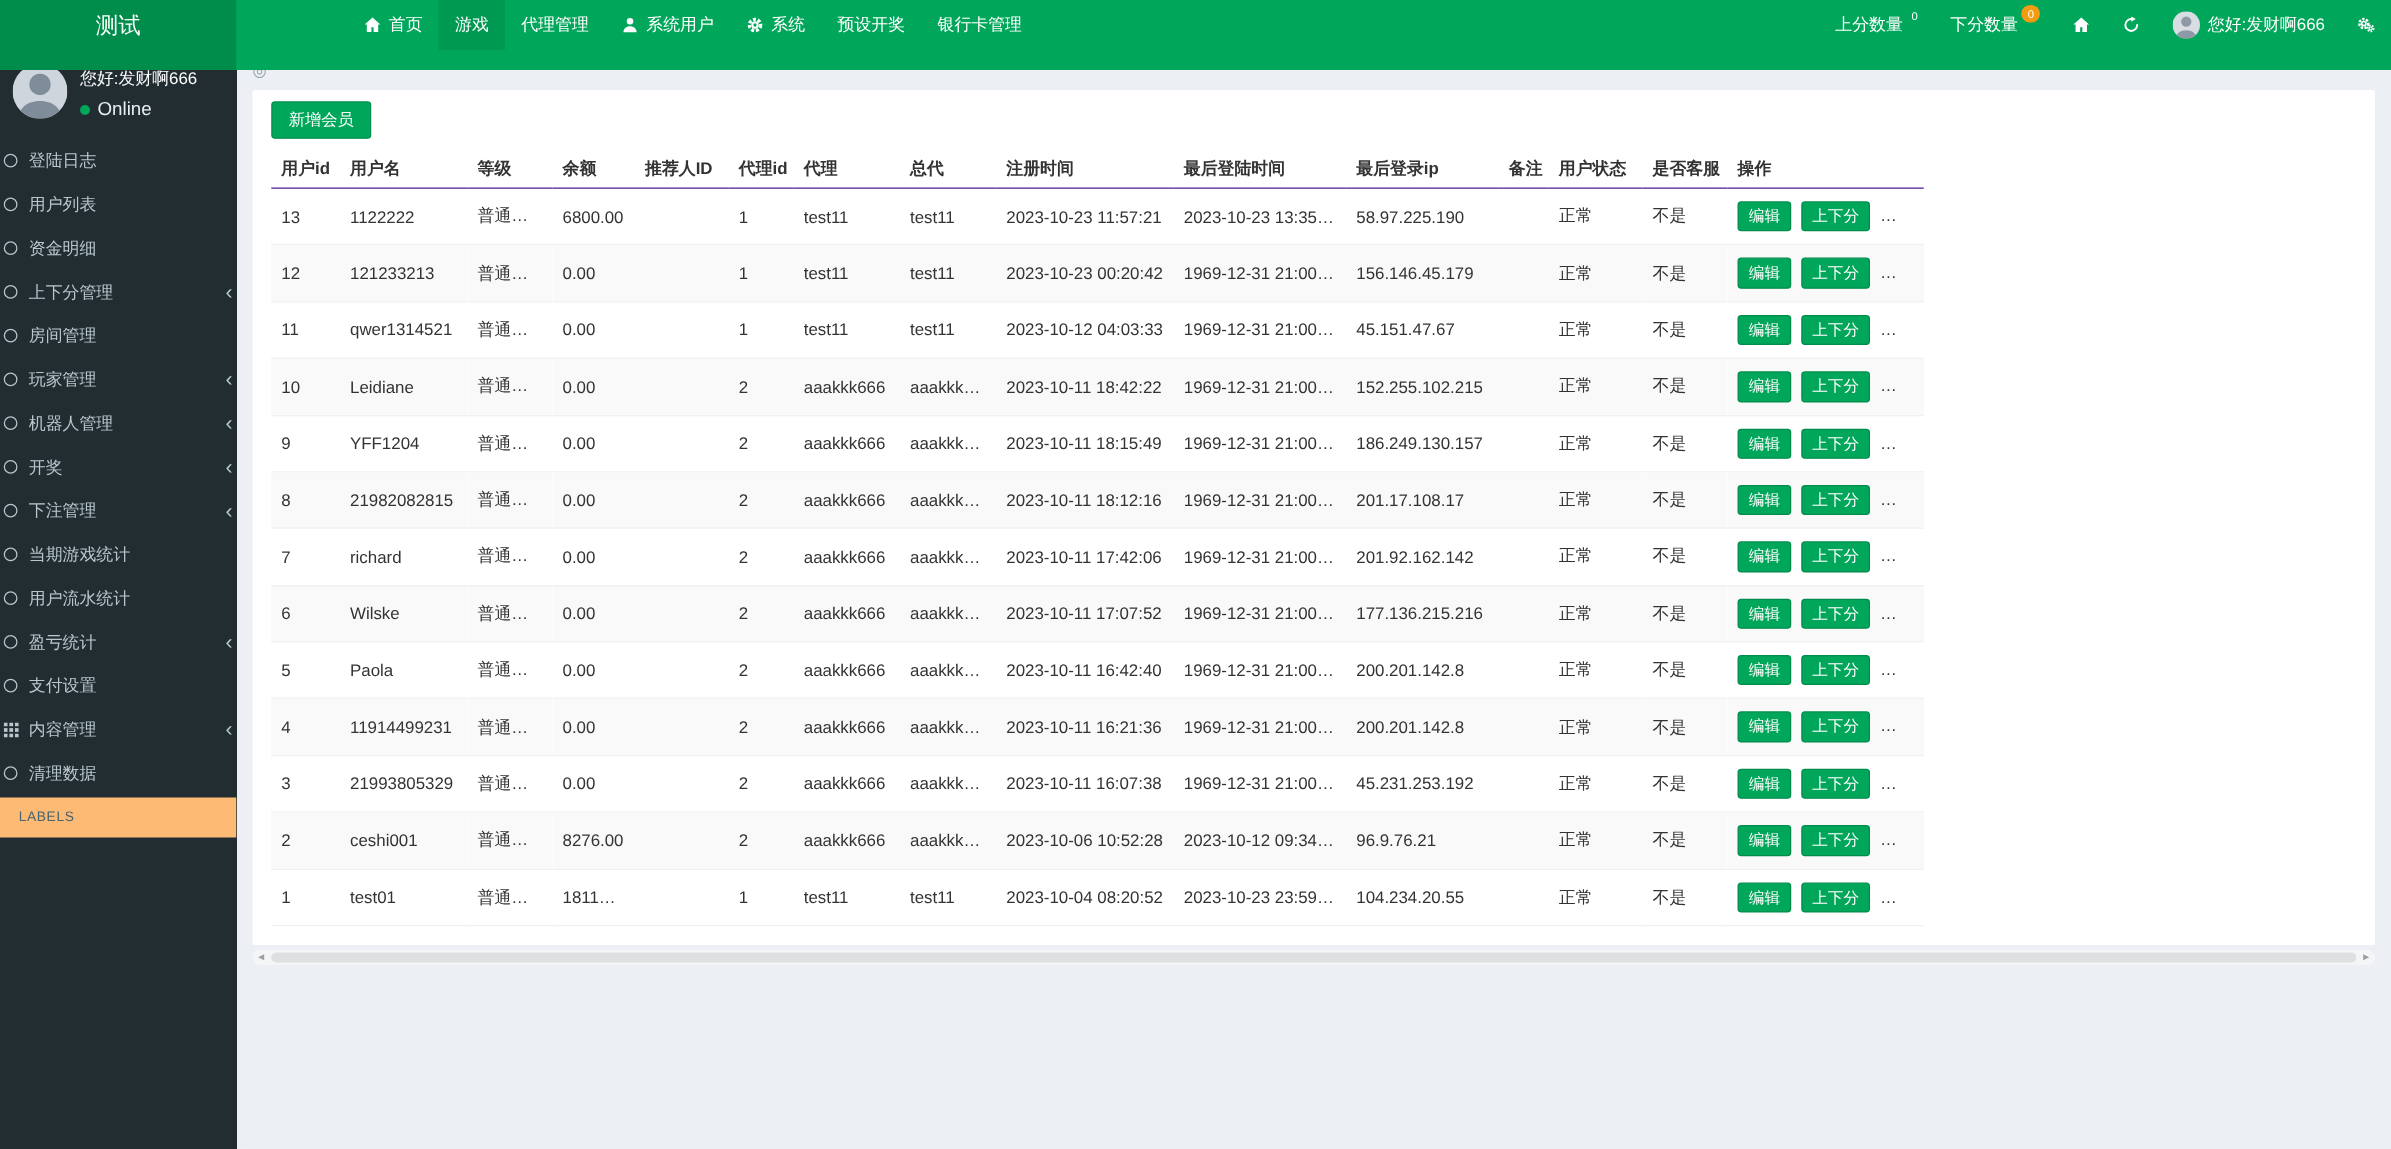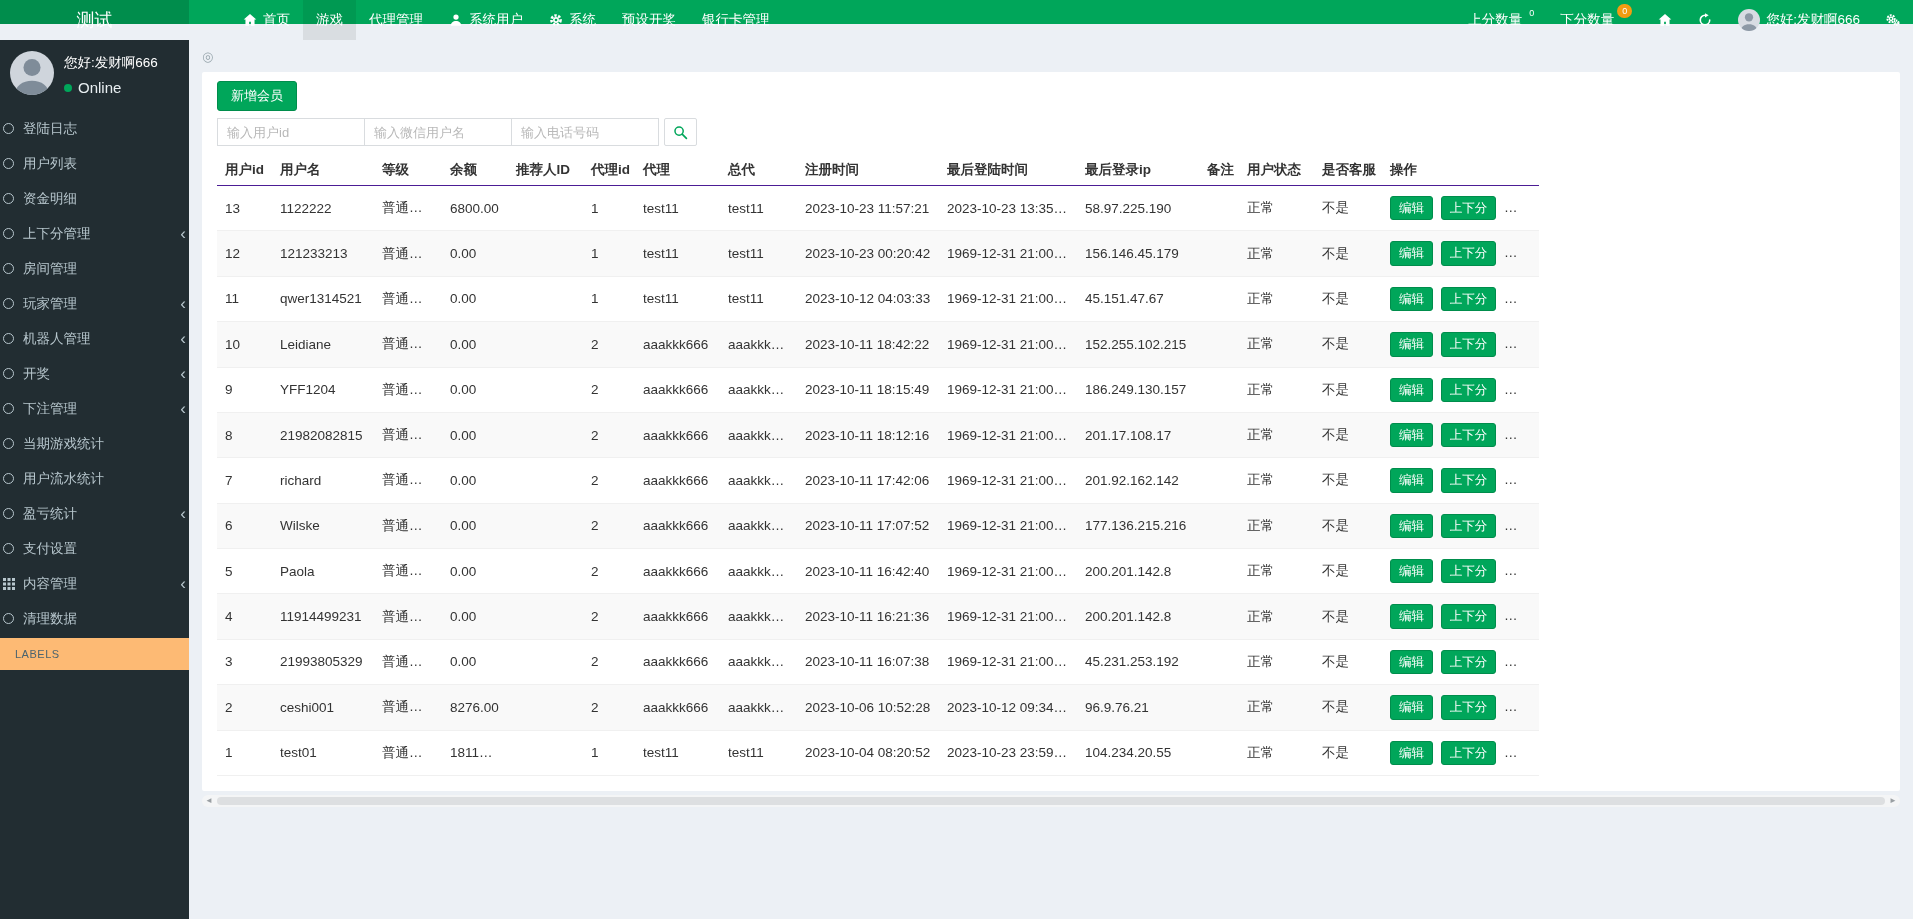--- a/index.html
+++ b/index.html
@@ -4,22 +4,22 @@
 <style>
   * { box-sizing: border-box; margin: 0; padding: 0; }
   html,body { width:1913px; height:919px; }
   body {
     font-family: "Liberation Sans", "DejaVu Sans", sans-serif;
     background:#ecf0f5; position:relative; overflow:hidden; color:#333;
   }
   a { text-decoration:none; color:inherit; }
 
   
-  .navbar { position:fixed; top:0; left:0; right:0; height:24px;
-    background:var(--green,#00a65a); display:flex; z-index:20; color:#fff; }
+  .navbar { position:fixed; top:0; left:0; right:0; height:56px;
+    background:var(--green,#00a65a); display:flex; z-index:20; color:#fff;gap:48px; }
   .brand { width:189px; min-width:189px; background:var(--green-dark,#008d4c);
     font-size:18px; line-height:40px; text-align:center; cursor:pointer; }
   .nav-left { display:flex; }
   .nav-right { display:flex; margin-left:auto; }
   .nav-item { display:flex; align-items:center; gap:6px; padding:0 13px;
     height:40px; font-size:13.5px; color:#fff; cursor:pointer; }
   .nav-item.active { background:rgba(0,0,0,0.08);align-items:center; }
   .ni { width:14px; height:14px; display:block; color:#fff; }
   .i-hamburger { width:15px; display:block; }
   .i-hamburger .bar { height:2px; background:#fff; margin:2.5px 0; border-radius:1px; }
@@ -318,31 +318,20 @@
   <div class="labels-header">LABELS</div>
 </aside>
 
 <main class="main">
   <div class="mini-toggle">◎</div>
 
   <section class="box">
     <button class="btn-add">新增会员</button>
 
 
-    <div class="search-row">
-      <input type="text" placeholder="输入用户id" style="">
-      <input type="text" placeholder="输入微信用户名" style="">
-      <input type="text" placeholder="输入电话号码" style="">
-      <button class="btn-search">
-        <svg viewBox="0 0 16 16">
-            <circle cx="6.5" cy="6.5" r="4.4" fill="none" stroke="#00a65a" stroke-width="1.6"></circle>
-            <line x1="10" y1="10" x2="14.3" y2="14.3" stroke="#00a65a" stroke-width="1.8" stroke-linecap="round"></line>
-          </svg>
-      </button>
-    </div>
 
     <table class="data-table">
       <colgroup>
         <col style="width:55px">
           <col style="width:102px">
           <col style="width:68px">
           <col style="width:66px">
         <col style="width:75px">
           <col style="width:52px">
           <col style="width:85px">

